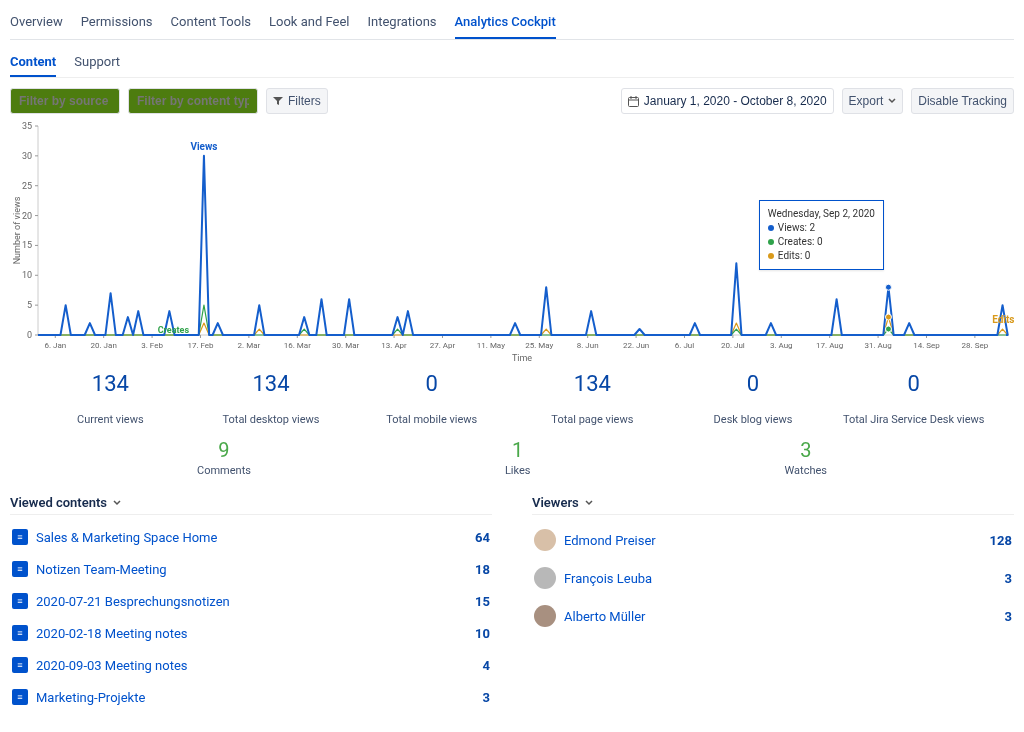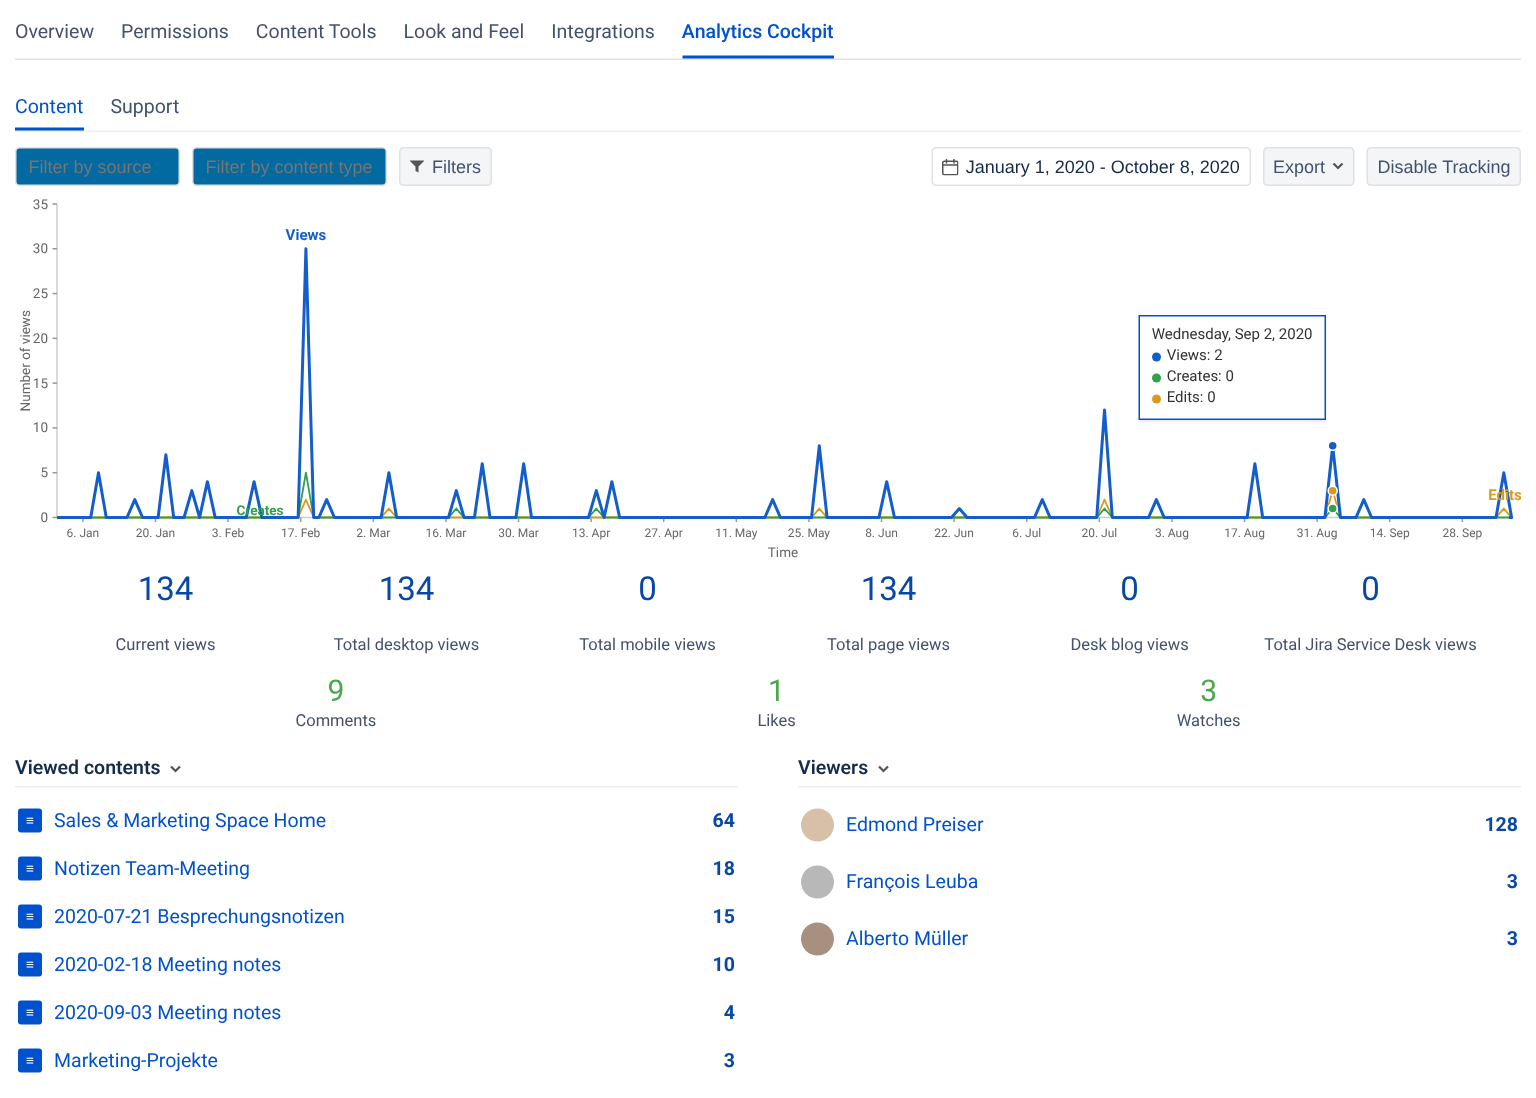--- a/index.html
+++ b/index.html
@@ -1,27 +1,27 @@
 <!DOCTYPE html>
 <html><head>
 <meta charset="utf-8">
 <style>
   * { box-sizing: border-box; margin: 0; padding: 0; }
   body { font-family: -apple-system, BlinkMacSystemFont, "Segoe UI", Roboto, sans-serif; font-size: 13px; color: #172B4D; background: #fff; }
   .container { width: 1024px; height: 732px; padding: 8px 10px; overflow: hidden; }
   h1 { font-size: 22px; font-weight: 600; color: #1c2c4c; margin-bottom: 6px; }
-  .tabs { display: flex; gap: 18px; border-bottom: 1px solid #e1e4e8; margin-bottom: 20px; }
+  .tabs { display: flex; gap: 18px; border-bottom: 1px solid #e1e4e8; margin-bottom: 10px; }
   .tab { padding: 6px 0 8px 0; font-size: 13px; color: #42526E; cursor: pointer; border-bottom: 2px solid transparent; }
   .tab.active { color: #0052CC; border-bottom: 2px solid #0052CC; font-weight: 500; }
   .subtabs { display: flex; gap: 18px; border-bottom: 1px solid #eee; margin-bottom: 10px; }
   .subtab { padding: 4px 0 6px 0; font-size: 13px; color: #42526E; cursor: pointer; border-bottom: 2px solid transparent; }
-  .subtab.active { color: #0052CC; border-bottom: 2px solid #0052CC; font-weight: 400; }
+  .subtab.active { color: #0052CC; border-bottom: 2px solid #0052CC; font-weight: 700; }
   .toolbar { display: flex; align-items: center; gap: 8px; margin-bottom: 6px; }
   .toolbar .spacer { flex: 1; }
-  input[type=text] { border: 1px solid #dfe1e6; border-radius: 3px; padding: 5px 8px; font-size: 12px; width: 110px; background: #0369a1; }
+  input[type=text] { border: 1px solid #dfe1e6; border-radius: 3px; padding: 5px 8px; font-size: 12px; width: 110px; background: #4d7c0f; font-weight: bold; }
   .btn { border: 1px solid #dfe1e6; background: #f4f5f7; border-radius: 3px; padding: 5px 6px; font-size: 12px; color: #42526E; cursor: pointer; display: inline-flex; align-items: center; gap: 5px; }
   .btn-date { border: 1px solid #dfe1e6; background: #fff; color: #172B4D; }
   .icon { display: inline-block; }
   svg { display: block; }
   .chart-wrap { position: relative; width: 1004px; height: 245px; }
   .chart-tooltip { position: absolute; right: 130px; top: 80px; border: 1px solid #0052CC; background: #fff; padding: 6px 8px; font-size: 10px; color: #333; box-shadow: 0 1px 2px rgba(0,0,0,.1); }
   .chart-tooltip .row { display: flex; align-items: center; gap: 4px; line-height: 14px; }
   .dot { width: 6px; height: 6px; border-radius: 3px; display: inline-block; }
   .stats { display: flex; justify-content: space-between; padding: 4px 20px; margin-top: 2px; }
   .stat { text-align: center; flex: 1; }

